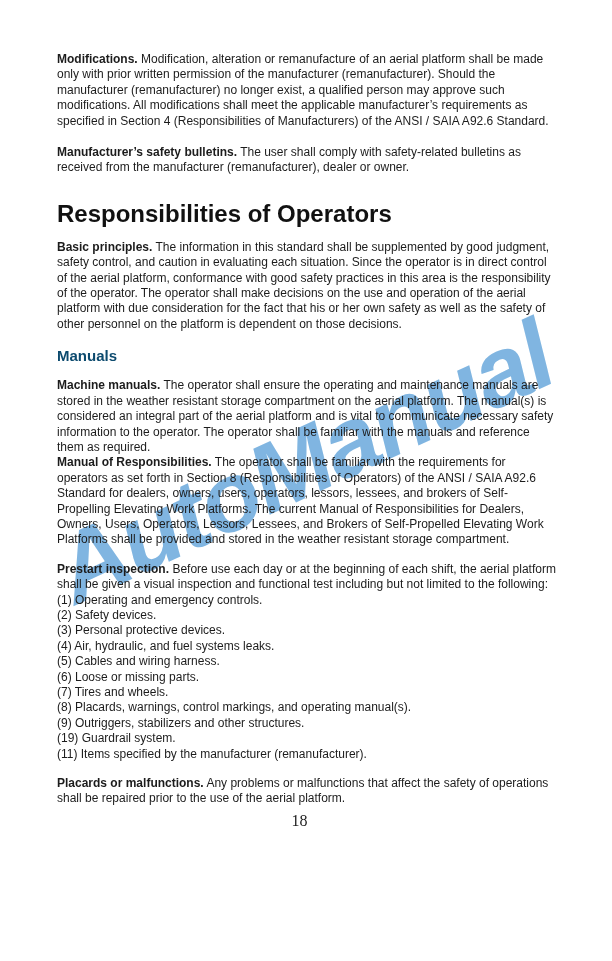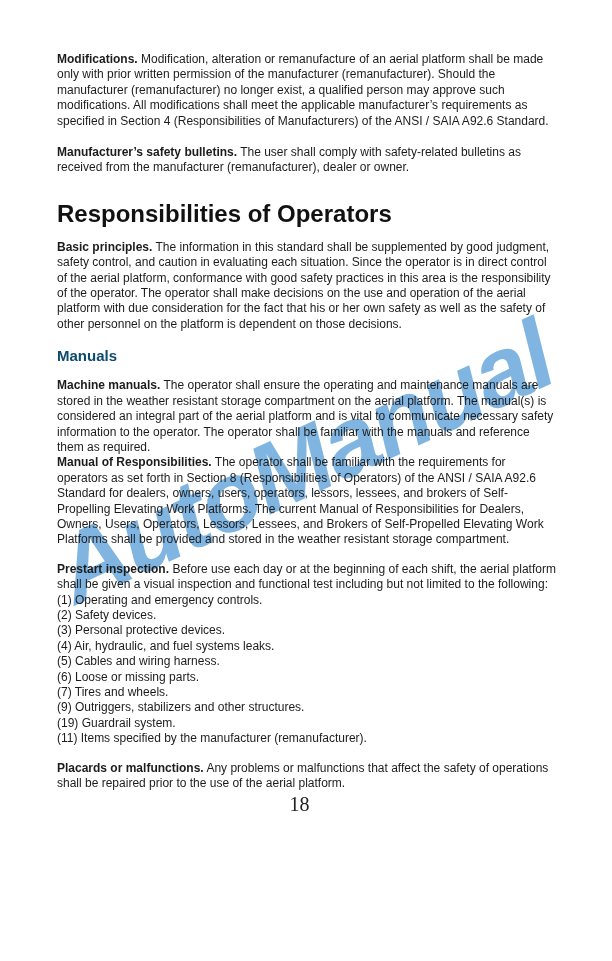--- a/index.html
+++ b/index.html
@@ -53,21 +53,21 @@
     font-weight: bold;
     line-height: 19px;
     margin: 0 0 13px 0;
     color: #0c4a6e;
   }
   .list { margin: 0 0 14px 0; }
   .list-item { margin: 0; }
   .page-number {
     text-align: center;
     font-family: "Liberation Serif", serif;
-    font-size: 20px;
+    font-size: 16px;
     margin: 0;
     padding-right: 14px;
     color: #222222;
   }
 </style>
 </head>
 <body>
 
 <div class="page">
 
@@ -92,20 +92,21 @@
 
     <div class="list">
       <div class="block-tight"><span class="lead">Prestart inspection.</span> <span>Before use each day or at the beginning of each shift, the aerial platform shall be given a visual inspection and functional test including but not limited to the following:</span></div>
       <div class="list-item">(1) Operating and emergency controls.</div>
       <div class="list-item">(2) Safety devices.</div>
       <div class="list-item">(3) Personal protective devices.</div>
       <div class="list-item">(4) Air, hydraulic, and fuel systems leaks.</div>
       <div class="list-item">(5) Cables and wiring harness.</div>
       <div class="list-item">(6) Loose or missing parts.</div>
       <div class="list-item">(7) Tires and wheels.</div>
+      <div class="list-item">(8) Placards, warnings, control markings, and operating manual(s).</div>
       <div class="list-item">(9) Outriggers, stabilizers and other structures.</div>
       <div class="list-item">(19) Guardrail system.</div>
       <div class="list-item">(11) Items specified by the manufacturer (remanufacturer).</div>
     </div>
 
     <p class="block" style="margin-bottom:6px"><span class="lead">Placards or malfunctions.</span> <span>Any problems or malfunctions that affect the safety of operations shall be repaired prior to the use of the aerial platform.</span></p>
 
     <p class="page-number">18</p>
 
   </div>

